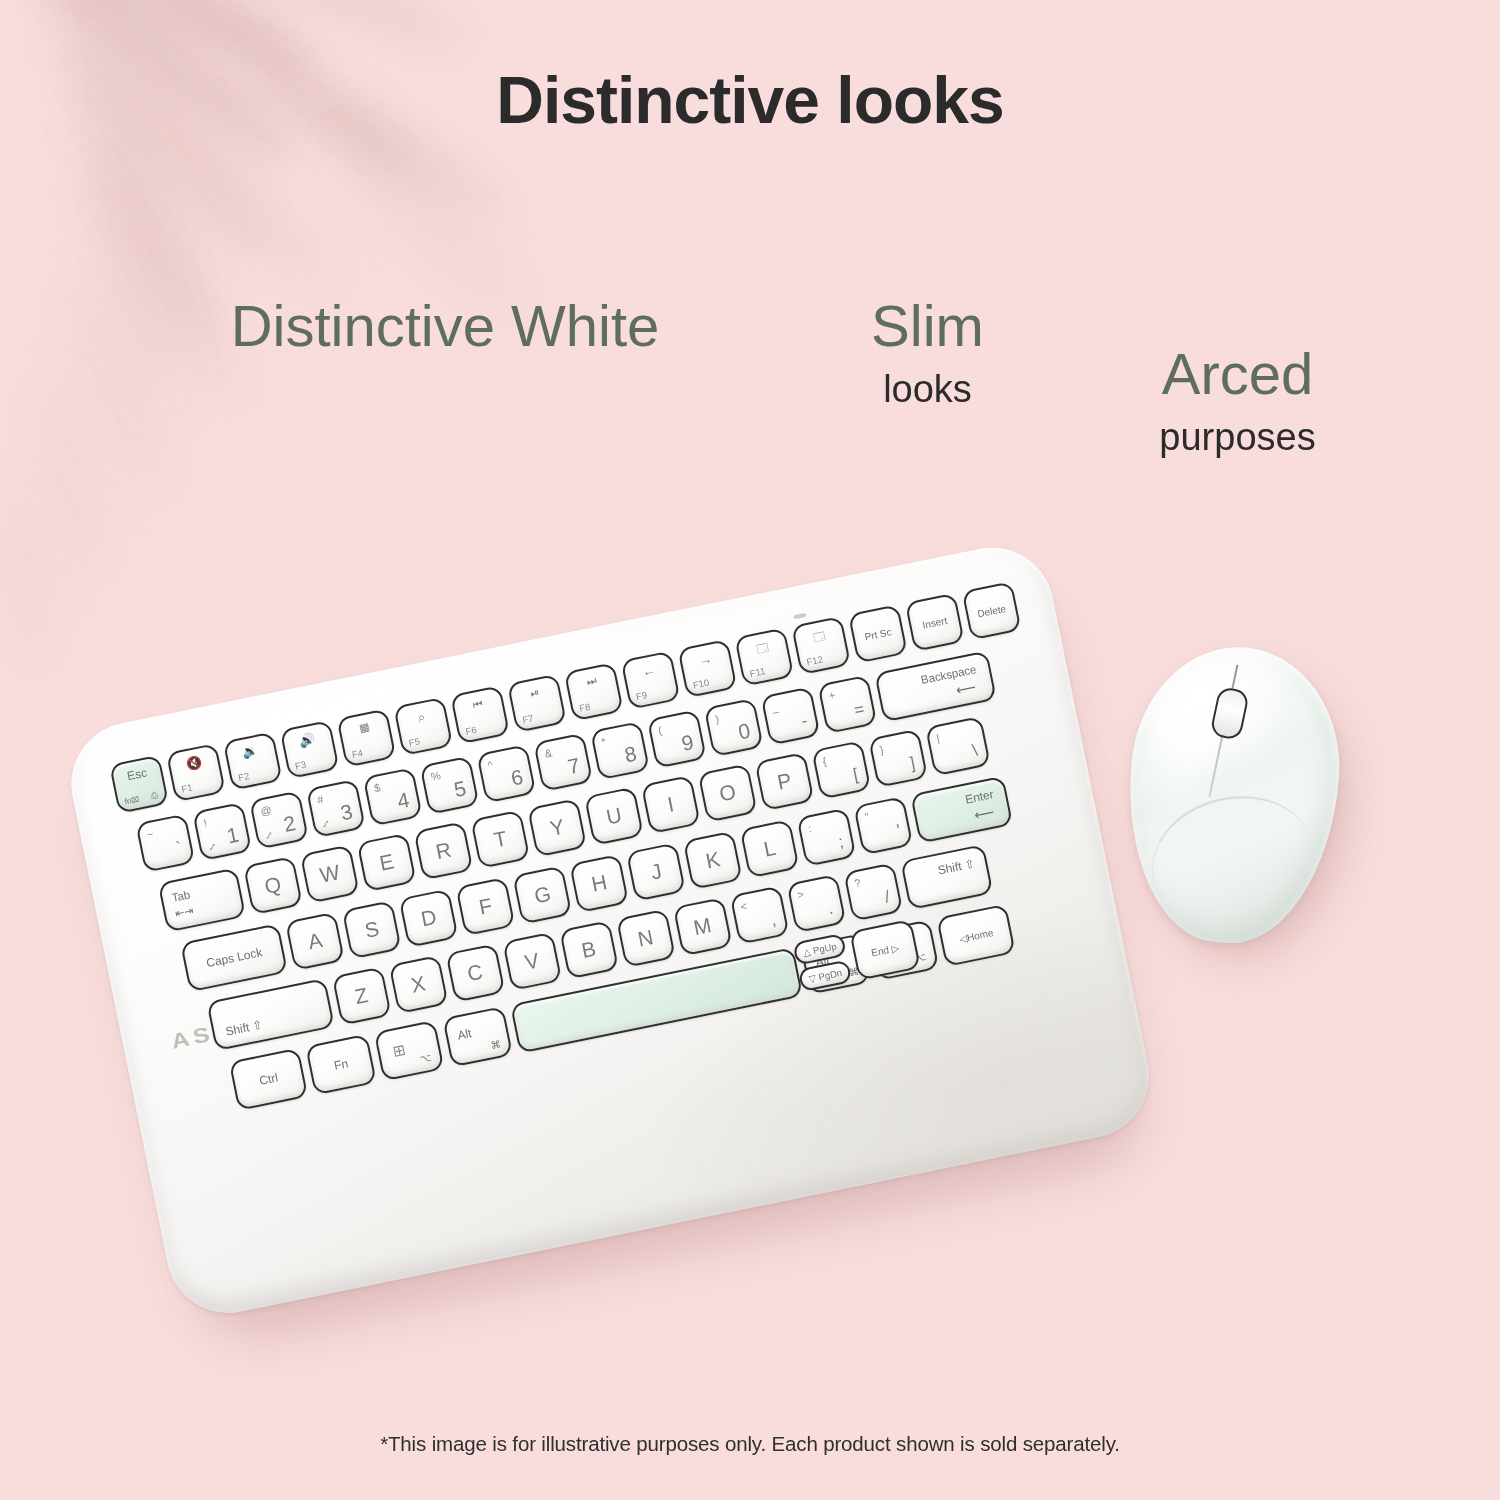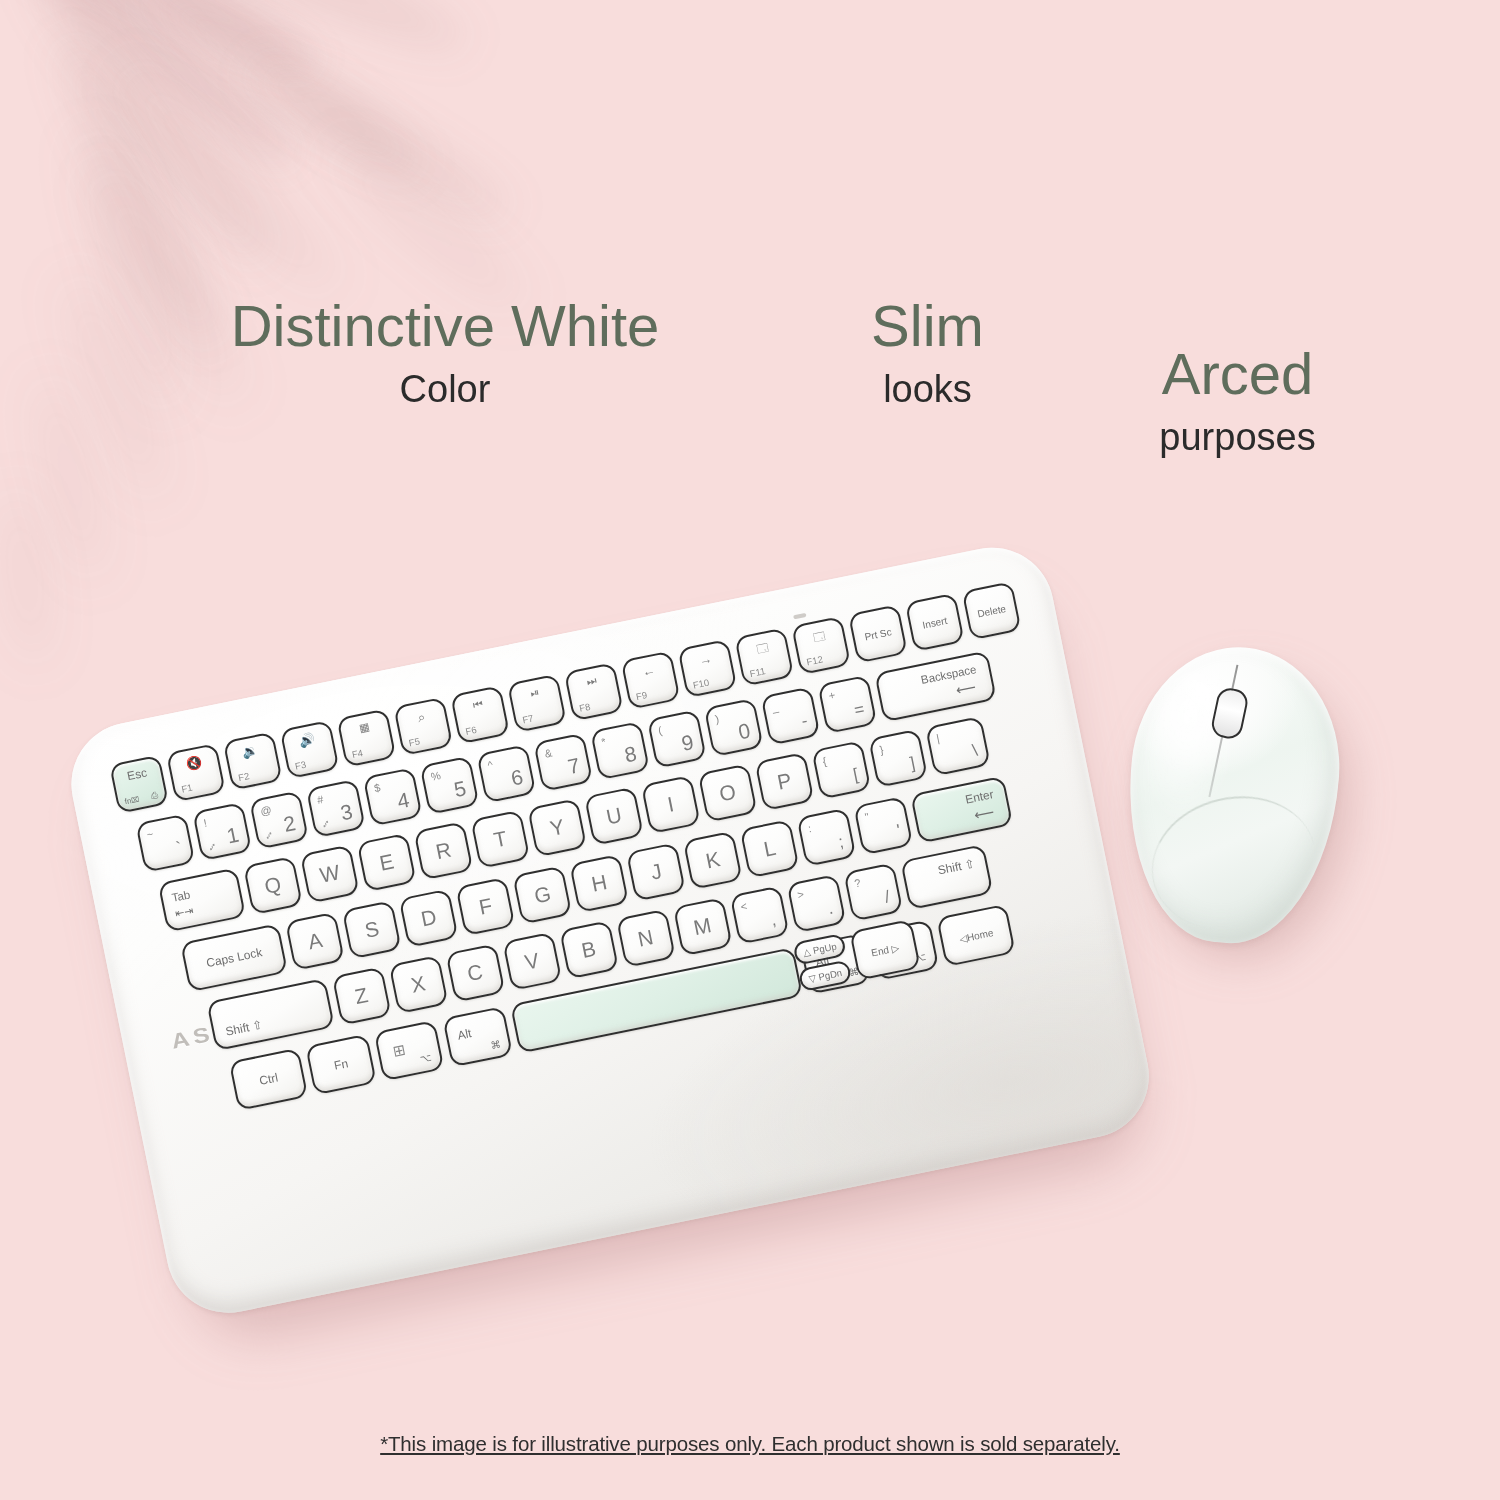--- a/index.html
+++ b/index.html
@@ -79,21 +79,20 @@
   
   .footnote {
     position: absolute;
     top: 1432px;
     left: 0;
     width: 1500px;
     text-align: center;
     font-size: 20.5px;
     color: #2F2F2F;
     letter-spacing: -0.15px;
-    text-decoration: underline;
   }
 
   
   .scene {
     position: absolute;
     left: 0; top: 0;
     width: 1500px; height: 1500px;
     pointer-events: none;
   }
 
@@ -318,26 +317,26 @@
     <div class="frond frond2" style="left:120px;  top:60px;   width:330px; height:42px;  transform:rotate(34deg);"></div>
     <div class="frond frond3" style="left:70px;   top:160px;  width:320px; height:40px;  transform:rotate(46deg);"></div>
     <div class="frond frond3" style="left:30px;   top:270px;  width:280px; height:38px;  transform:rotate(58deg);"></div>
     <div class="frond frond3" style="left:-10px;  top:370px;  width:250px; height:36px;  transform:rotate(68deg);"></div>
     <div class="frond frond3" style="left:-40px;  top:460px;  width:220px; height:34px;  transform:rotate(76deg);"></div>
     <div class="frond frond3" style="left:-70px;  top:560px;  width:190px; height:32px;  transform:rotate(82deg);"></div>
     <div class="frond frond2" style="left:230px;  top:120px;  width:300px; height:40px;  transform:rotate(30deg);"></div>
     <div class="frond frond3" style="left:300px;  top:210px;  width:260px; height:36px;  transform:rotate(40deg);"></div>
   </div>
 
+  <div class="page-title">Distinctive looks</div>
 
   <div class="features">
 
     <div class="feature" id="feature-0">
       <div class="feat-title">Distinctive White</div>
-      <div class="feat-sub">Color</div>
     </div>
 
     <div class="feature" id="feature-1">
       <div class="feat-title">Slim</div>
       <div class="feat-sub">looks</div>
     </div>
 
     <div class="feature" id="feature-2">
       <div class="feat-title">Arced</div>
       <div class="feat-sub">purposes</div>

